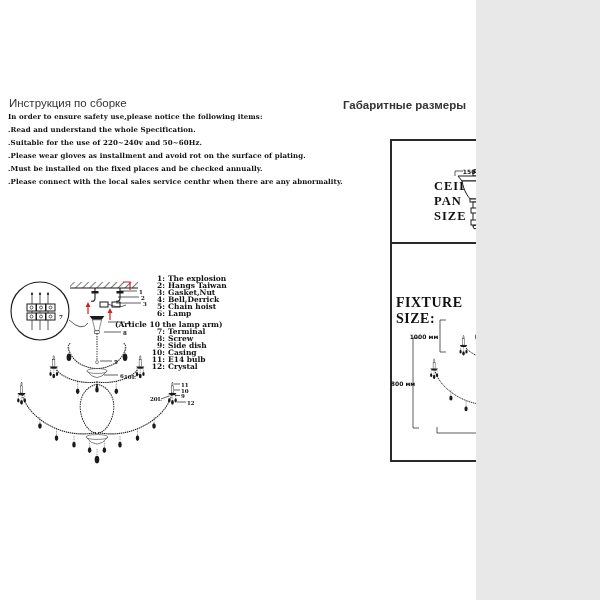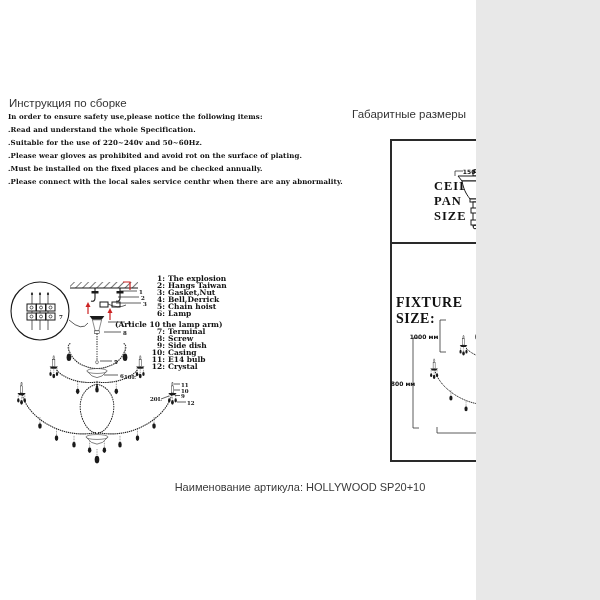--- a/index.html
+++ b/index.html
@@ -1,20 +1,20 @@
 <!DOCTYPE html>
 <html><head>
 <meta charset="utf-8">
 <style>
   html,body{margin:0;padding:0;background:#e8e8e8;}
   .page{position:relative;width:476px;height:600px;background:#ffffff;overflow:hidden;
         font-family:"Liberation Sans",sans-serif;color:#1a1a1a;}
   .hdr{position:absolute;font-size:11.5px;color:#333;}
   .hdr-left{left:9px;top:97px;}
-  .hdr-right{right:10px;top:108px;}
+  .hdr-right{right:10px;top:99px;font-weight:bold;}
   .safety{position:absolute;left:8px;top:113px;width:376px;
           font-family:"DejaVu Serif",serif;font-weight:700;font-size:7px;line-height:8px;
           color:#111;letter-spacing:0.1px;}
   .safety-item{margin-top:5px;}
   .parts{position:absolute;left:115px;top:276px;width:130px;
          font-family:"DejaVu Serif",serif;font-weight:700;font-size:7.5px;line-height:6.9px;color:#111;}
   .prow{display:flex;}
   .pno{width:50px;text-align:right;flex:none;}
   .plbl{margin-left:3px;white-space:nowrap;}
   .pnote{margin-top:5px;white-space:nowrap;}
@@ -110,21 +110,21 @@
     </defs>
   </svg>
 
   <div class="hdr hdr-left">Инструкция по сборке</div>
   <div class="hdr hdr-right">Габаритные размеры</div>
 
   <div class="safety">
     <div>In order to ensure safety use,please notice the following items:</div>
     <div class="safety-item">.Read and understand the whole Specification.</div>
     <div class="safety-item">.Suitable for the use of 220~240v and 50~60Hz.</div>
-    <div class="safety-item">.Please wear gloves as prohibited and avoid rot on the surface of plating.</div>
+    <div class="safety-item">.Please wear gloves as installment and avoid rot on the surface of plating.</div>
     <div class="safety-item">.Must be installed on the fixed places and be checked annually.</div>
     <div class="safety-item">.Please connect with the local sales service centhr when there are any abnormality.</div>
   </div>
 
   <svg style="left:0;top:278px;" width="200" height="196" viewBox="0 0 200 196">
     <g>
       <rect x="70" y="4" width="68" height="6" fill="url(#hatch)"></rect>
       <line x1="70" y1="10" x2="138" y2="10" class="ln"></line>
     </g>
     <g>
@@ -302,15 +302,14 @@
       <path d="M27,76 L21,76 L21,166 L27,166" class="dim"></path>
       <text x="11" y="124" text-anchor="middle" class="dimtxt">800 мм</text>
     </g>
     <g>
       <path d="M45,165 L45,171 L184,171 L184,165" class="dim"></path>
       <rect x="93" y="167" width="42" height="8" fill="#ffffff"></rect>
       <text x="114" y="174" text-anchor="middle" class="dimtxt">1200 мм</text>
     </g>
   </svg>
 
-  <div class="footer">Наименование артикула: HOLLYWOOD SP20+10</div>
 
 </div>
 
 </body></html>

